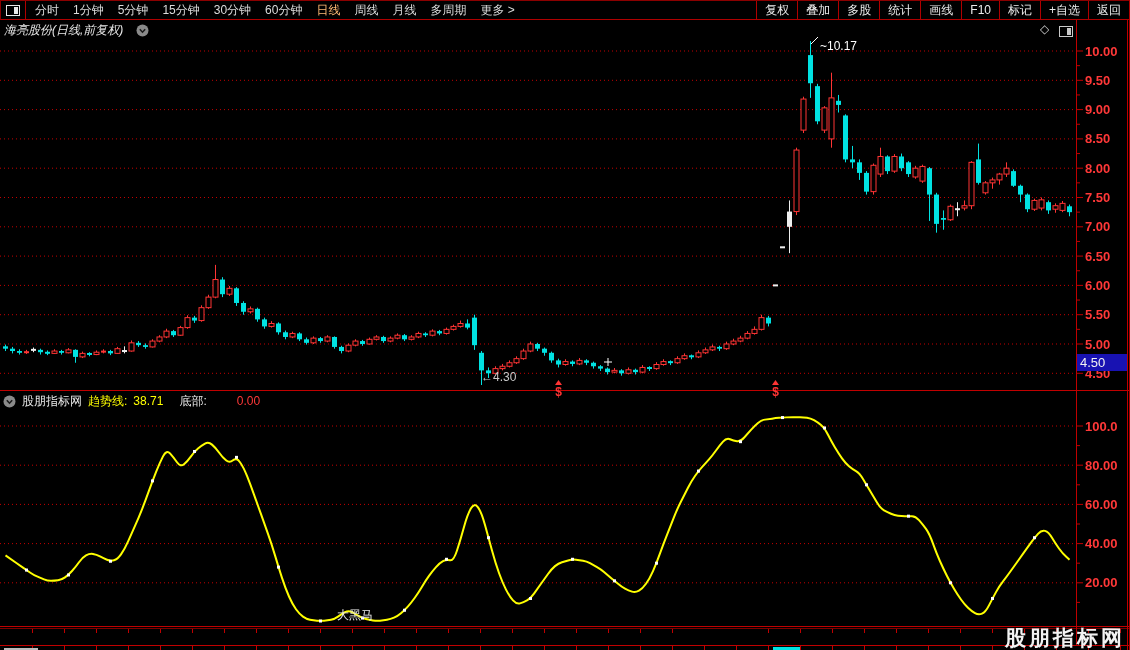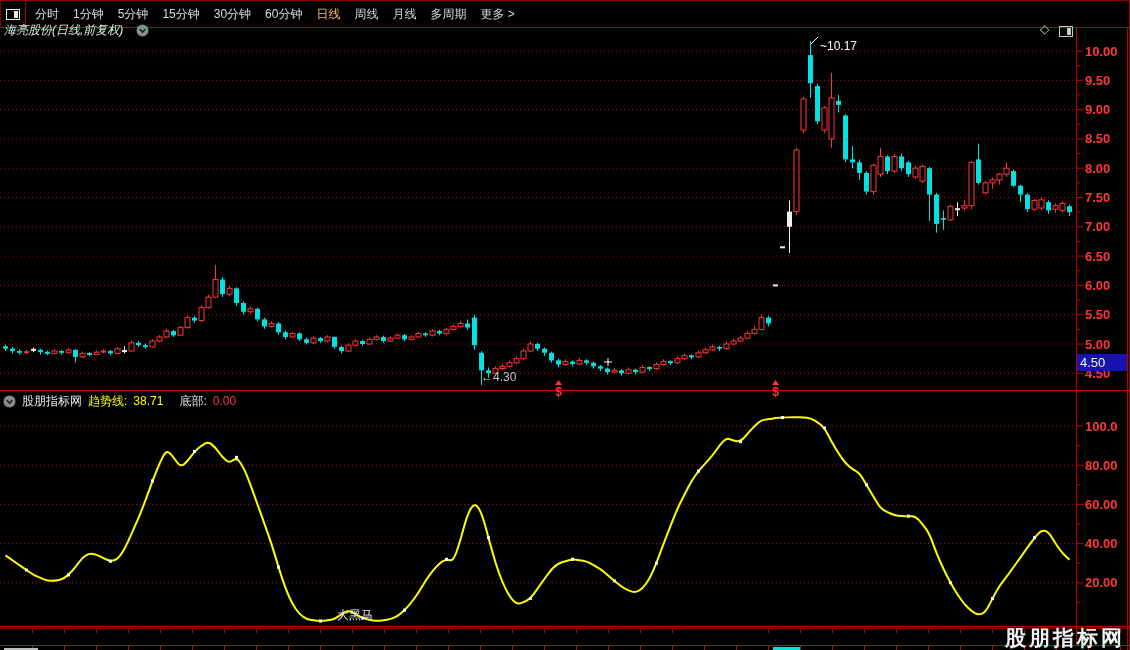--- a/index.html
+++ b/index.html
@@ -1,39 +1,39 @@
 <!DOCTYPE html>
 <html><head>
 <meta charset="utf-8">
 <style>
   html,body{margin:0;padding:0;background:#222;}
   .screen{position:relative;width:1130px;height:650px;background:#000;overflow:hidden;
           font-family:"Liberation Sans","DejaVu Sans",sans-serif;border-right:1px solid #b00000;box-sizing:border-box;}
   
-  .menubar{position:absolute;top:0;left:0;width:100%;height:28px;display:flex;align-items:stretch;
+  .menubar{position:absolute;top:0;left:0;width:100%;height:20px;display:flex;align-items:stretch;
            background:#000;border-top:1px solid #8b0000;border-bottom:1px solid #b00000;border-left:1px solid #8b0000;box-sizing:border-box;z-index:3;}
   .win-icon{width:24px;display:flex;align-items:center;justify-content:center;border-right:1px solid #b00000;}
   .menu-left{display:flex;align-items:center;gap:14px;padding-left:9px;flex:1;}
   .menu-item{color:#dcdcdc;font-size:12px;white-space:nowrap;cursor:default;}
   .menu-item.active{color:#fdba74;}
   .menu-right{display:flex;margin-left:auto;align-items:stretch;}
   .menu-btn{display:flex;align-items:center;padding:0 8px;border-left:1px solid #b00000;color:#ececec;font-size:12px;white-space:nowrap;}
   
   .titlebar{position:absolute;top:20px;left:0;width:100%;height:18px;background:transparent;z-index:3;font-style:italic;}
   .stock-title{position:absolute;left:4px;top:2px;color:#e8e8e8;font-size:12px;}
   .title-chev{position:absolute;left:136px;top:3px;}
   .tr-icon1{position:absolute;left:1040px;top:2px;color:#c8c8c8;font-size:12px;}
   .tr-icon2{position:absolute;left:1059px;top:3px;}
   
   .subheader{position:absolute;top:393px;left:0;width:1070px;height:16px;z-index:3;display:flex;align-items:center;gap:6px;padding-left:3px;}
   .subheader .site{color:#e8e8e8;font-size:12px;}
   .subheader .yl{color:#ffff00;font-size:12px;}
   .subheader .ylv{color:#ffff00;font-size:12px;}
   .subheader .rd{color:#e5e5e5;font-size:12px;margin-left:10px;}
-  .subheader .rdv{color:#ff3838;font-size:12px;}
+  .subheader .rdv{color:#ff3838;font-size:12px;margin-left:24px;}
   
   .dateaxis{position:absolute;top:627px;left:0;width:1130px;height:19px;z-index:3;}
   .date-label{position:absolute;top:3px;color:#ff3434;font-size:12px;white-space:nowrap;}
   .date-highlight{position:absolute;display:flex;align-items:center;justify-content:center;
                   background:#1812b2;color:#f0f0f0;font-size:11.5px;white-space:nowrap;}
   
   .watermark{position:absolute;right:4px;bottom:2px;text-align:right;z-index:6;line-height:1.02;}
   .watermark .l1{color:#f2f2f2;font-size:21px;font-weight:bold;letter-spacing:3px;}
   .watermark .l2{color:#f0f0f0;font-size:20px;font-weight:600;letter-spacing:0.5px;}
   svg.chart{position:absolute;left:0;top:0;z-index:1;}
@@ -561,20 +561,31 @@
         <span class="menu-item">5分钟</span>
         <span class="menu-item">15分钟</span>
         <span class="menu-item">30分钟</span>
         <span class="menu-item">60分钟</span>
         <span class="menu-item active">日线</span>
         <span class="menu-item">周线</span>
         <span class="menu-item">月线</span>
         <span class="menu-item">多周期</span>
         <span class="menu-item">更多 &gt;</span>
       </div>
+    <div class="menu-right" id="menu-right">
+        <span class="menu-btn">复权</span>
+        <span class="menu-btn">叠加</span>
+        <span class="menu-btn">多股</span>
+        <span class="menu-btn">统计</span>
+        <span class="menu-btn">画线</span>
+        <span class="menu-btn">F10</span>
+        <span class="menu-btn">标记</span>
+        <span class="menu-btn">+自选</span>
+        <span class="menu-btn">返回</span>
+      </div>
   </div>
 
   <div class="titlebar">
     <span class="stock-title">海亮股份(日线,前复权)</span>
     <span class="title-chev">
       <svg width="13" height="13">
           <circle cx="6.5" cy="6.5" r="6" fill="#8a8a8a"></circle>
           <path d="M3.8 5.3 L6.5 8.2 L9.2 5.3" stroke="#1b1b1b" stroke-width="1.6" fill="none"></path>
         </svg>
     </span>

